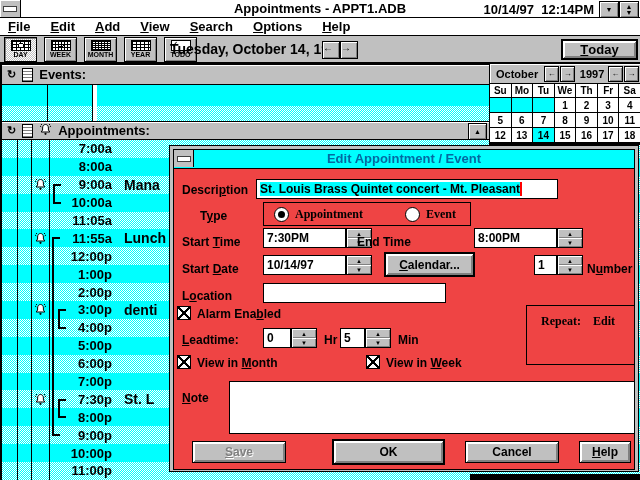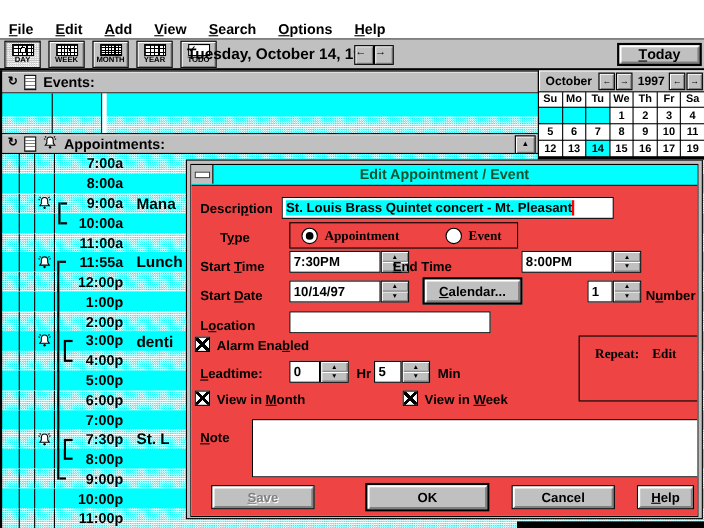--- a/index.html
+++ b/index.html
@@ -91,21 +91,21 @@
   #cal-grid{margin-top:1px;}
   .cal-cell{background:#fff;font-size:10px;text-align:center;display:flex;align-items:center;justify-content:center;height:13px;}
   #cal-grid .cal-cell{height:14px;}
   .cal-cell.blank{background:#00ffff;}
   .cal-cell.sel{background:#00ffff;}
 
   
   #dialog{position:absolute;left:169px;top:145px;width:470px;height:327px;border:1px solid #000;background:#c0c0c0;padding:3px;box-sizing:border-box;z-index:10;}
   #dialog-inner{border:1px solid #000;height:100%;background:#fff;display:flex;flex-direction:column;overflow:hidden;}
   #dlg-titlebar{height:18px;background:#00ffff;border-bottom:1px solid #000;position:relative;flex:none;}
-  #dlg-title{position:absolute;left:0;right:0;top:1px;text-align:center;font-size:13px;color:#14532d;}
+  #dlg-title{position:absolute;left:0;right:0;top:1px;text-align:center;font-size:13px;color:#0369a1;}
   #dlg-sysbox{position:absolute;left:0;top:0;width:19px;height:17px;background:#c0c0c0;border-right:1px solid #000;display:flex;align-items:center;justify-content:center;}
   #dlg-content{position:relative;flex:1;font-size:12px;background:#ef4444;overflow:hidden;}
   .dlabel{position:absolute;font-size:12px;white-space:nowrap;}
   .field{position:absolute;background:#fff;border:1px solid #000;height:20px;box-sizing:border-box;display:flex;align-items:center;padding-left:3px;overflow:hidden;white-space:nowrap;}
   .selected-text{background:#00ffff;}
   .caret{display:inline-block;width:2px;height:14px;background:#ff0000;vertical-align:middle;}
   .spin{position:absolute;width:26px;height:20px;box-sizing:border-box;border:1px solid #000;background:#c0c0c0;display:flex;flex-direction:column;}
   .spin span{flex:1;display:flex;align-items:center;justify-content:center;font-size:6px;line-height:6px;box-shadow:inset 1px 1px 0 #fff, inset -1px -1px 0 #808080;}
   .groupbox{position:absolute;border:1px solid #000;box-sizing:border-box;font-family:Liberation Serif, serif;}
   .radio{width:13px;height:13px;border:1px solid #000;border-radius:50%;background:#fff;position:relative;flex:none;}
@@ -113,20 +113,34 @@
   .radio-item{display:flex;align-items:center;gap:6px;}
   .cb{position:absolute;width:14px;height:14px;border:1px solid #000;background:#fff;box-sizing:border-box;}
   .cb.on{background-image:linear-gradient(45deg, transparent 42%, #000 42% 58%, transparent 58%),linear-gradient(135deg, transparent 42%, #000 42% 58%, transparent 58%);}
   #note-area{position:absolute;background:#fff;border:1px solid #000;box-sizing:border-box;}
 </style>
 </head>
 <body>
 
 <div id="screen">
 
+  <div id="titlebar">
+    <div class="sysbox">
+      <div class="sysdash"></div>
+    </div>
+    <div id="title-text">Appointments - APPT1.ADB</div>
+    <div id="clock">10/14/97  12:14PM</div>
+    <div id="btn-min" class="winbtn raised">
+        <span class="tiny-tri">▼</span>
+      </div>
+    <div id="btn-restore" class="winbtn raised">
+        <span class="tiny-tri">▲</span>
+        <span class="tiny-tri">▼</span>
+      </div>
+  </div>
 
   <div id="menubar">
       <span id="menu-items" style="display:flex;">
         <span class="menu-item"><u>F</u>ile</span>
         <span class="menu-item"><u>E</u>dit</span>
         <span class="menu-item"><u>A</u>dd</span>
         <span class="menu-item"><u>V</u>iew</span>
         <span class="menu-item"><u>S</u>earch</span>
         <span class="menu-item"><u>O</u>ptions</span>
         <span class="menu-item"><u>H</u>elp</span>
@@ -197,21 +211,21 @@
         <div class="rc rc1"></div>
         <div class="rc rc2"></div>
         <div class="rc rc3"></div>
         <div class="rtime">10:00a</div>
         <div class="rlabel"></div>
       </div>
       <div class="srow dither">
         <div class="rc rc1"></div>
         <div class="rc rc2"></div>
         <div class="rc rc3"></div>
-        <div class="rtime">11:00a</div>
+        <div class="rtime">11:05a</div>
         <div class="rlabel"></div>
       </div>
       <div class="srow solid">
         <div class="rc rc1"></div>
         <div class="rc rc2"></div>
         <div class="rc rc3">
           <svg width="13" height="13" viewBox="0 0 13 13">
             <path d="M6.5 1.5 C4.6 1.5 3.6 3 3.6 5 L3.6 7 L2.2 9 L10.8 9 L9.4 7 L9.4 5 C9.4 3 8.4 1.5 6.5 1.5 Z" fill="#ffffff" stroke="#000" stroke-width="1"></path>
             <circle cx="6.5" cy="10.8" r="1.1" fill="#000"></circle>
             <line x1="1" y1="3" x2="2.2" y2="3.8" stroke="#000"></line>
@@ -412,21 +426,21 @@
         <div class="cal-cell">8</div>
         <div class="cal-cell">9</div>
         <div class="cal-cell">10</div>
         <div class="cal-cell">11</div>
         <div class="cal-cell">12</div>
         <div class="cal-cell">13</div>
         <div class="cal-cell sel">14</div>
         <div class="cal-cell">15</div>
         <div class="cal-cell">16</div>
         <div class="cal-cell">17</div>
-        <div class="cal-cell">19</div>
+        <div class="cal-cell">18</div>
       </div>
   </div>
 
   <div id="left-edge"></div>
   <div id="corner-black"></div>
 
   <div id="dialog">
     <div id="dialog-inner">
       <div id="dlg-titlebar">
         <div id="dlg-sysbox">

